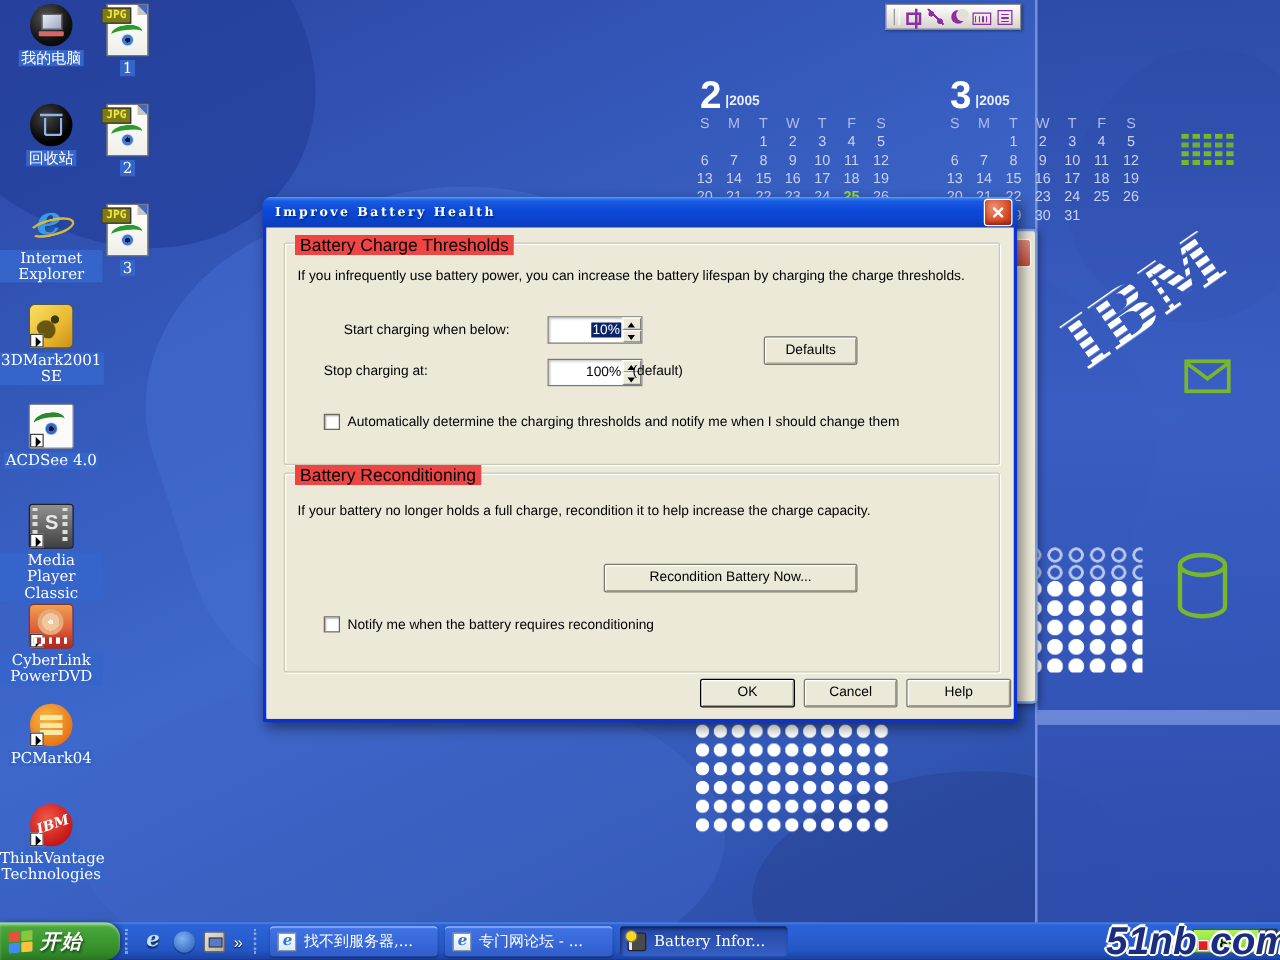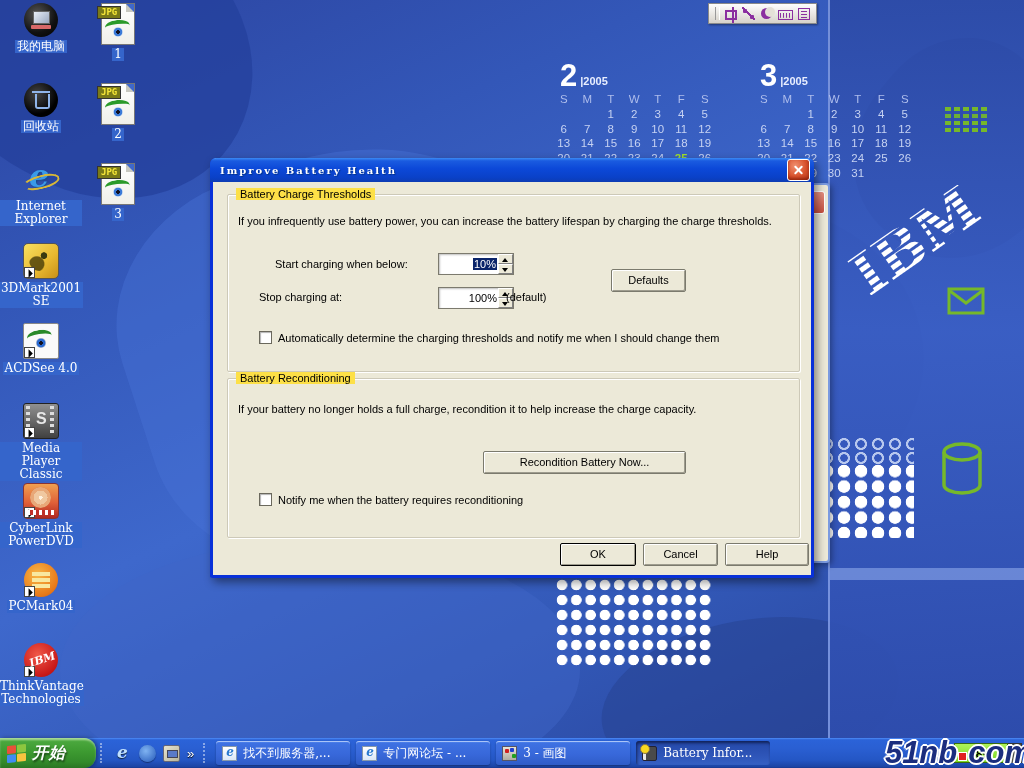--- a/index.html
+++ b/index.html
@@ -57,21 +57,21 @@
   .cal-month{font-size:31px;font-weight:bold;color:#fff;line-height:27px;}
   .cal-year{font-size:11px;font-weight:bold;color:#e8eeff;padding-bottom:2px;}
   .cal-grid{display:grid;grid-template-columns:repeat(7,23.5px);margin-top:3px;}
   .cal-cell{height:14.8px;text-align:center;font-size:11.5px;line-height:14.5px;}
   .cal-hdr{color:#aebdec;}
   .cal-hl{color:#9ede2d;font-weight:bold;}
 
   
   .icon-col{position:absolute;display:flex;flex-direction:column;z-index:6;}
   #icon-col-1{left:0;top:3px;width:82px;align-items:center;}
-  #icon-col-2{left:86px;top:3px;width:64px;align-items:center;}
+  #icon-col-2{left:70px;top:3px;width:64px;align-items:center;}
   .desk-item{height:78px;margin-bottom:2px;display:flex;flex-direction:column;align-items:center;}
   .desk-label{max-width:82px;background:#3565cb;color:#fff;font-family:"DejaVu Serif",serif;
     font-size:12px;line-height:13px;text-align:center;padding:0 2px;}
   .art{width:34px;height:34px;position:relative;margin:0 auto 3px;flex:none;}
   .art.my-computer{border-radius:50%;background:radial-gradient(circle at 38% 32%,#555,#111 60%,#000);}
   .art.my-computer::before{content:"";position:absolute;left:9px;top:8px;width:15px;height:11px;background:linear-gradient(135deg,#e8eef8,#9aa8c0);border:1px solid #666;}
   .art.my-computer::after{content:"";position:absolute;left:7px;top:22px;width:20px;height:4px;background:#d86868;border-radius:1px;}
   .art.recycle-bin{border-radius:50%;background:radial-gradient(circle at 38% 32%,#444,#000 65%);}
   .art.recycle-bin::before{content:"";position:absolute;left:11px;top:11px;width:11px;height:13px;border:2px solid #8fb4e8;border-top:none;border-radius:0 0 3px 3px;}
   .art.recycle-bin::after{content:"";position:absolute;left:8px;top:8px;width:18px;height:2px;background:#8fb4e8;}
@@ -119,21 +119,21 @@
   .title-text{flex:1;color:#fff;font-family:"DejaVu Serif",serif;font-weight:bold;font-size:10px;letter-spacing:2px;text-shadow:1px 1px 1px #00328c;}
   .close-btn{position:relative;width:21px;height:20px;border:1px solid #fff;border-radius:3px;
     background:radial-gradient(circle at 35% 30%,#f09070,#d8512c 55%,#b03318);box-shadow:inset 0 -2px 3px rgba(120,20,0,.6);}
   .close-btn::before,.close-btn::after{content:"";position:absolute;left:5px;right:5px;top:9px;height:2px;background:#fff;border-radius:1px;}
   .close-btn::before{transform:rotate(45deg);}
   .close-btn::after{transform:rotate(-45deg);}
   .groupbox{position:absolute;left:14px;width:573px;border:1px solid #cdc9b8;border-radius:2px;
     box-shadow:inset 1px 1px 0 #fff,1px 1px 0 #fff;box-sizing:border-box;font-size:11px;}
   .gb1{top:36px;height:178px;}
   .gb2{top:220px;height:160px;}
-  .gb-title{position:absolute;top:-7px;left:8px;background:#fde047;padding:0 4px;font-size:11px;color:#000;}
+  .gb-title{position:absolute;top:-7px;left:8px;background:#ef4444;padding:0 4px;font-size:14px;color:#000;}
   .gb-desc{position:absolute;left:10px;top:20px;right:8px;font-size:11px;color:#000;}
   .fld-label{position:absolute;font-size:11px;color:#000;}
   .spinbox{position:absolute;width:76px;height:22px;background:#fff;border:1px solid #7c7a6e;box-sizing:border-box;box-shadow:inset 1px 1px 2px rgba(0,0,0,.25);}
   .spin-val{position:absolute;left:0;right:16px;top:4px;text-align:right;font-size:11px;color:#000;}
   .spin-val .sel{background:#0a246a;color:#fff;padding:0 1px;}
   .spin-btns{position:absolute;right:0;top:0;bottom:0;width:15px;display:flex;flex-direction:column;}
   .spin-up,.spin-down{flex:1;background:#ece9d8;border:1px solid #fff;border-right-color:#808080;border-bottom-color:#808080;position:relative;}
   .spin-up::after{content:"";position:absolute;left:3px;top:3px;border-left:3px solid rgba(0,0,0,0);border-right:3px solid rgba(0,0,0,0);border-bottom:4px solid #000;}
   .spin-down::after{content:"";position:absolute;left:3px;top:3px;border-left:3px solid rgba(0,0,0,0);border-right:3px solid rgba(0,0,0,0);border-top:4px solid #000;}
   .xpbtn{position:absolute;background:#ece9d8;border:1px solid #7b7a6d;border-radius:2px;
@@ -491,24 +491,20 @@
     <span class="tdivider"></span>
     <div id="task-area">
         <div class="taskbtn">
           <span class="ticon ie-page"></span>
           <span class="tlabel">找不到服务器,...</span>
         </div>
         <div class="taskbtn">
           <span class="ticon ie-page"></span>
           <span class="tlabel">专门网论坛 - ...</span>
         </div>
-        <div class="taskbtn">
-          <span class="ticon paint"></span>
-          <span class="tlabel">3 - 画图</span>
-        </div>
         <div class="taskbtn pressed">
           <span class="ticon battery"></span>
           <span class="tlabel">Battery Infor...</span>
         </div>
       </div>
     <div class="tray">
       <span class="tdivider"></span>
       <span class="lang">EN</span>
       <span class="batt-meter">58%</span>
       <span class="batt-dark"></span>

